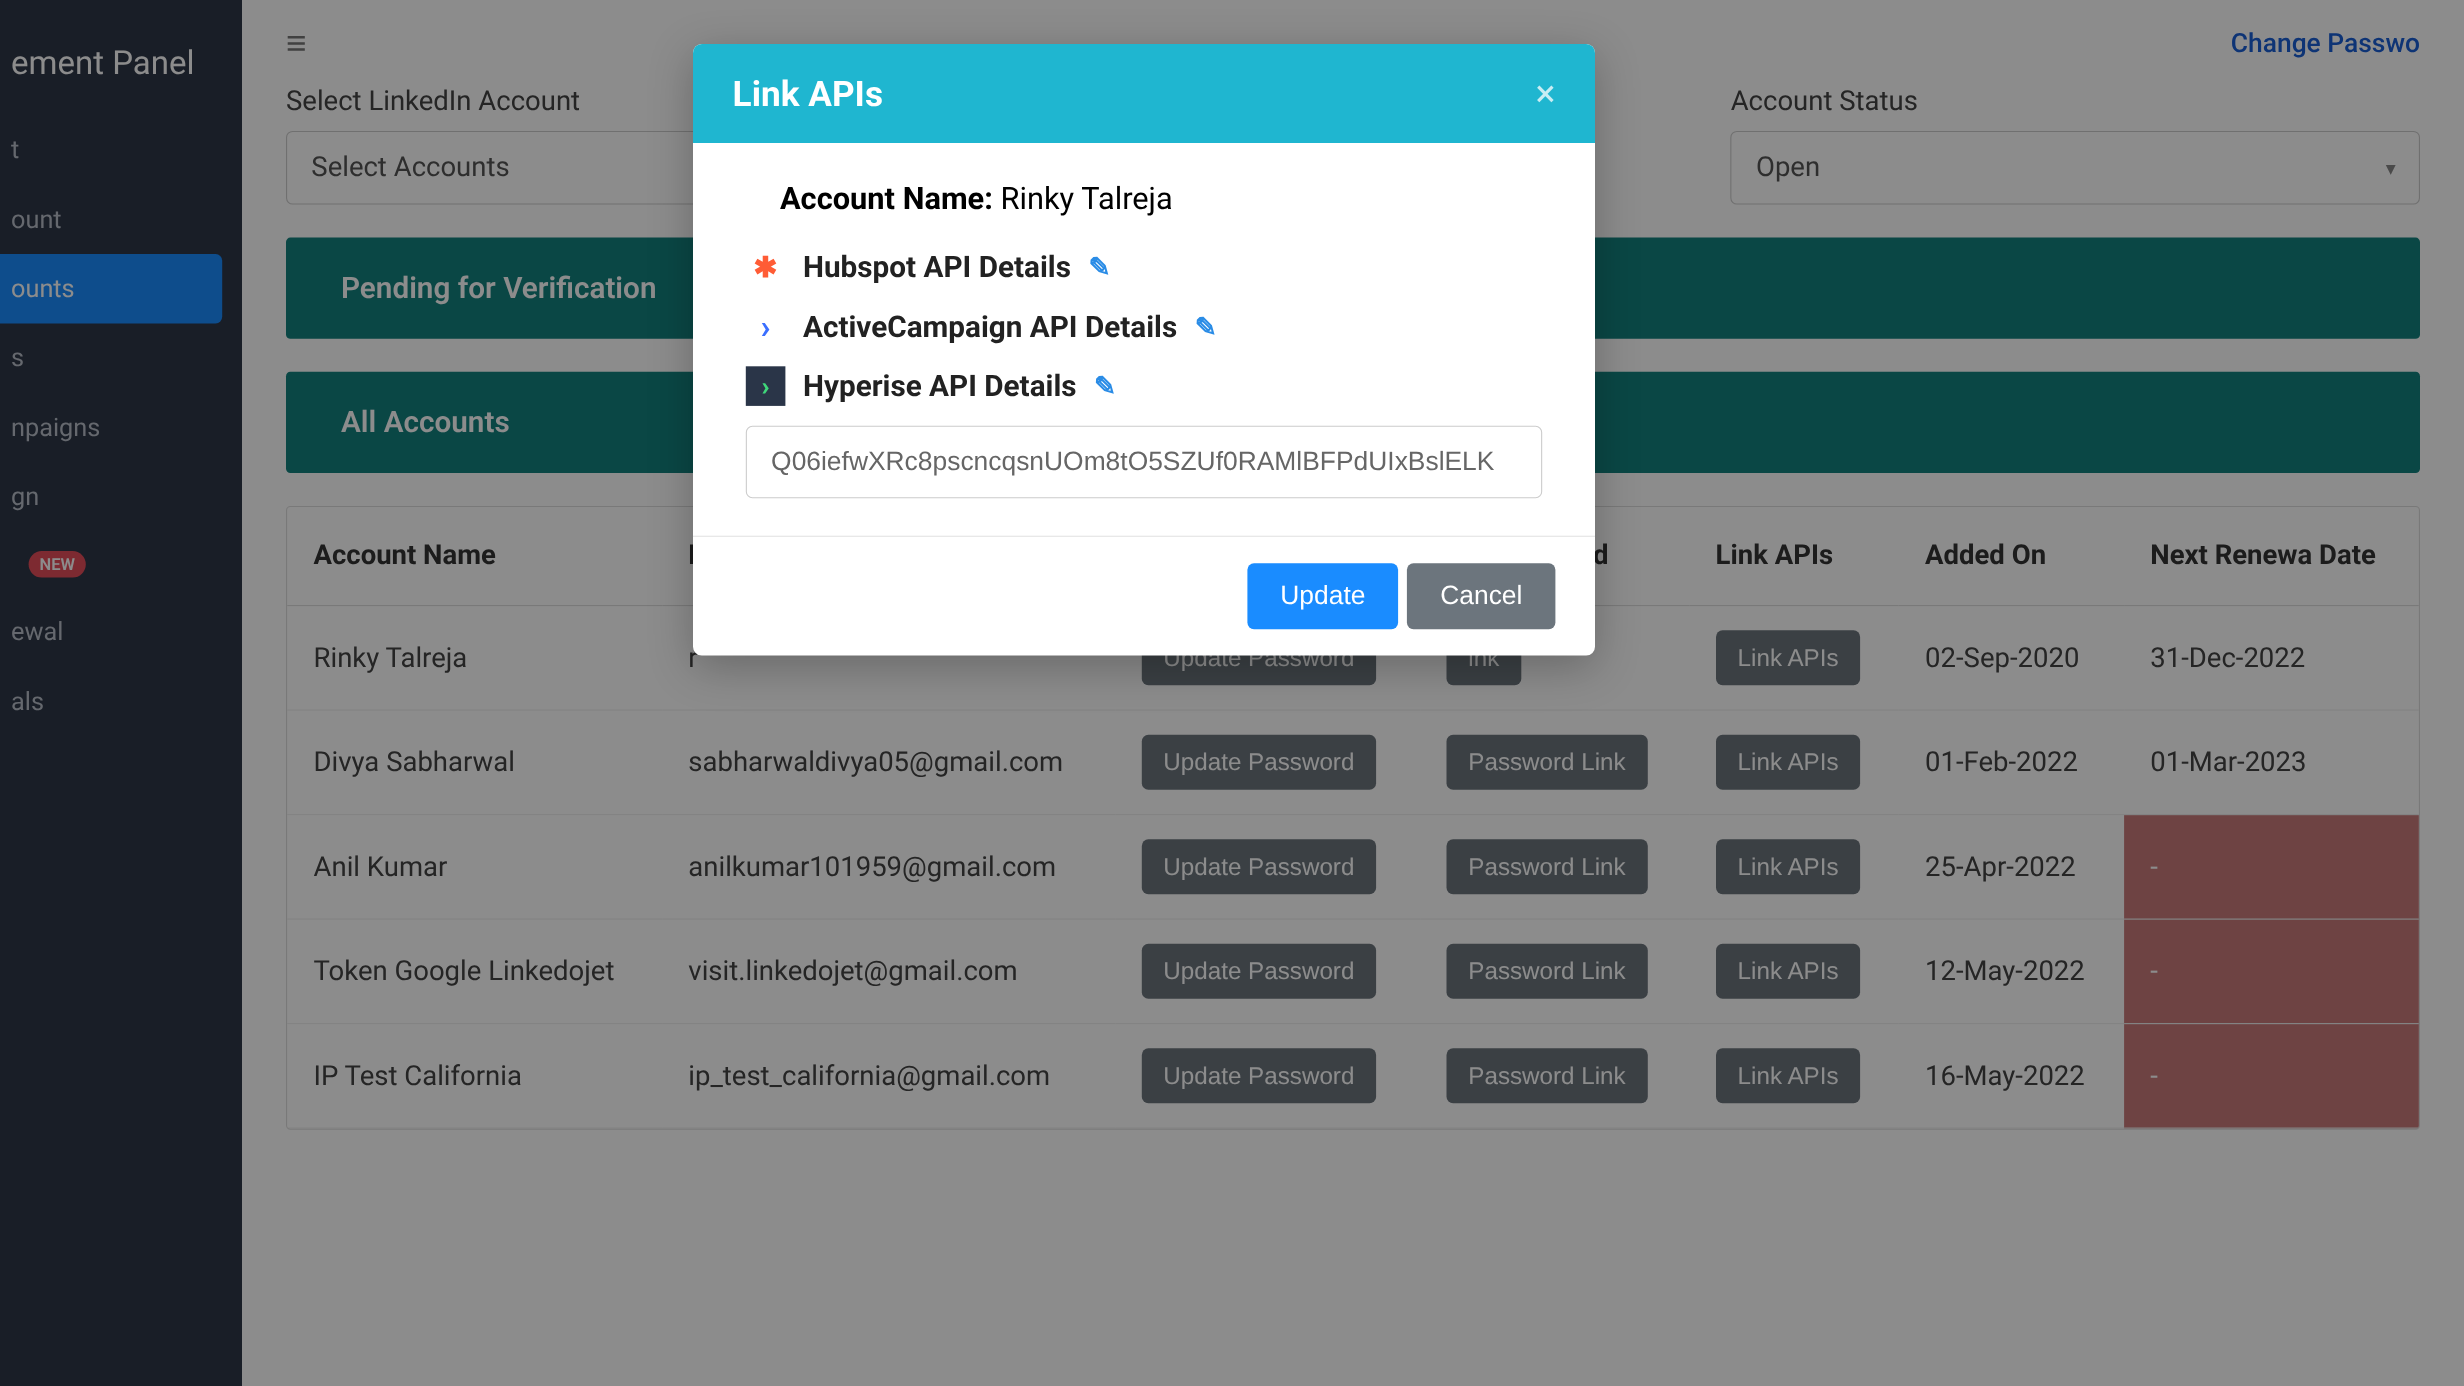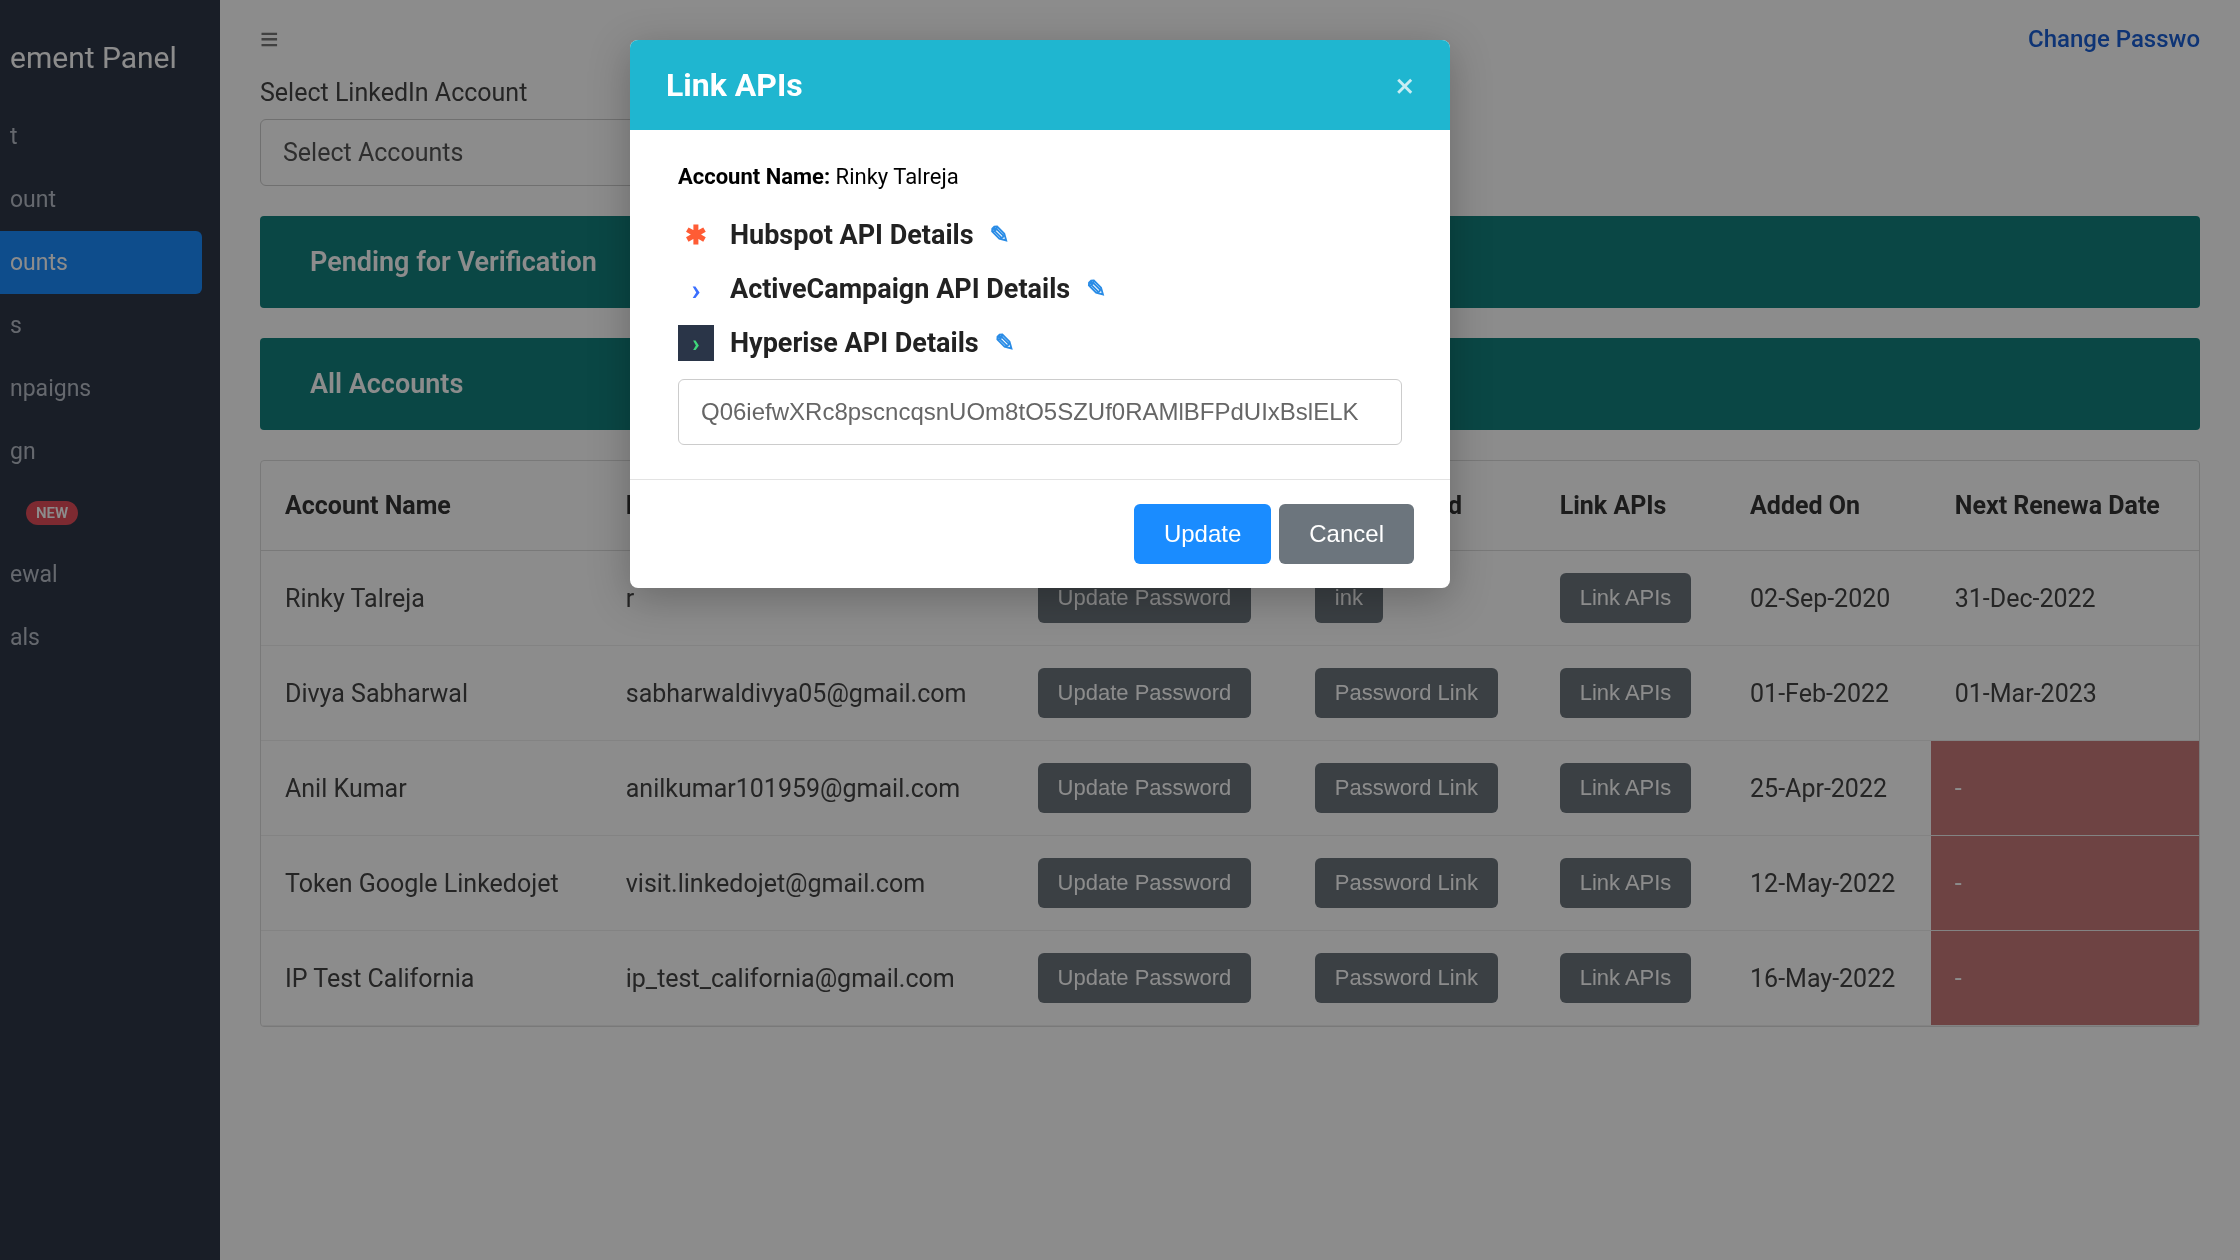--- a/index.html
+++ b/index.html
@@ -183,21 +183,21 @@
     .modal-title { font-size: 32px; font-weight: 700; }
     .modal-close {
       font-size: 34px;
       color: #c9edf3;
       cursor: pointer;
       line-height: 1;
     }
     .modal-body {
       padding: 34px 48px 34px 48px;
     }
-    .acct-line { font-size: 22px; margin-bottom: 28px; }
+    .acct-line { font-size: 28px; margin-bottom: 28px; margin-left: 31px; }
     .acct-line strong { font-weight: 700; }
     .api-row {
       display: flex;
       align-items: center;
       gap: 16px;
       margin-bottom: 18px;
       font-size: 27px;
       font-weight: 700;
       color: #222;
     }
@@ -290,20 +290,26 @@
   </div>
 
   <div class="filters">
     <div class="filter-group">
       <label class="filter-label">Select LinkedIn Account</label>
       <div class="select-wrap">
         <div class="filter-select">Select Accounts</div>
       </div>
     </div>
     <div class="filter-group" style="visibility:hidden"></div>
+    <div class="filter-group">
+      <label class="filter-label">Account Status</label>
+      <div class="select-wrap">
+        <div class="filter-select">Open</div>
+      </div>
+    </div>
   </div>
 
   <div class="section-bar">Pending for Verification</div>
   <div class="section-bar">All Accounts</div>
 
   <div class="table-wrap">
     <table>
       <thead>
         <tr>
           <th>Account Name</th>

